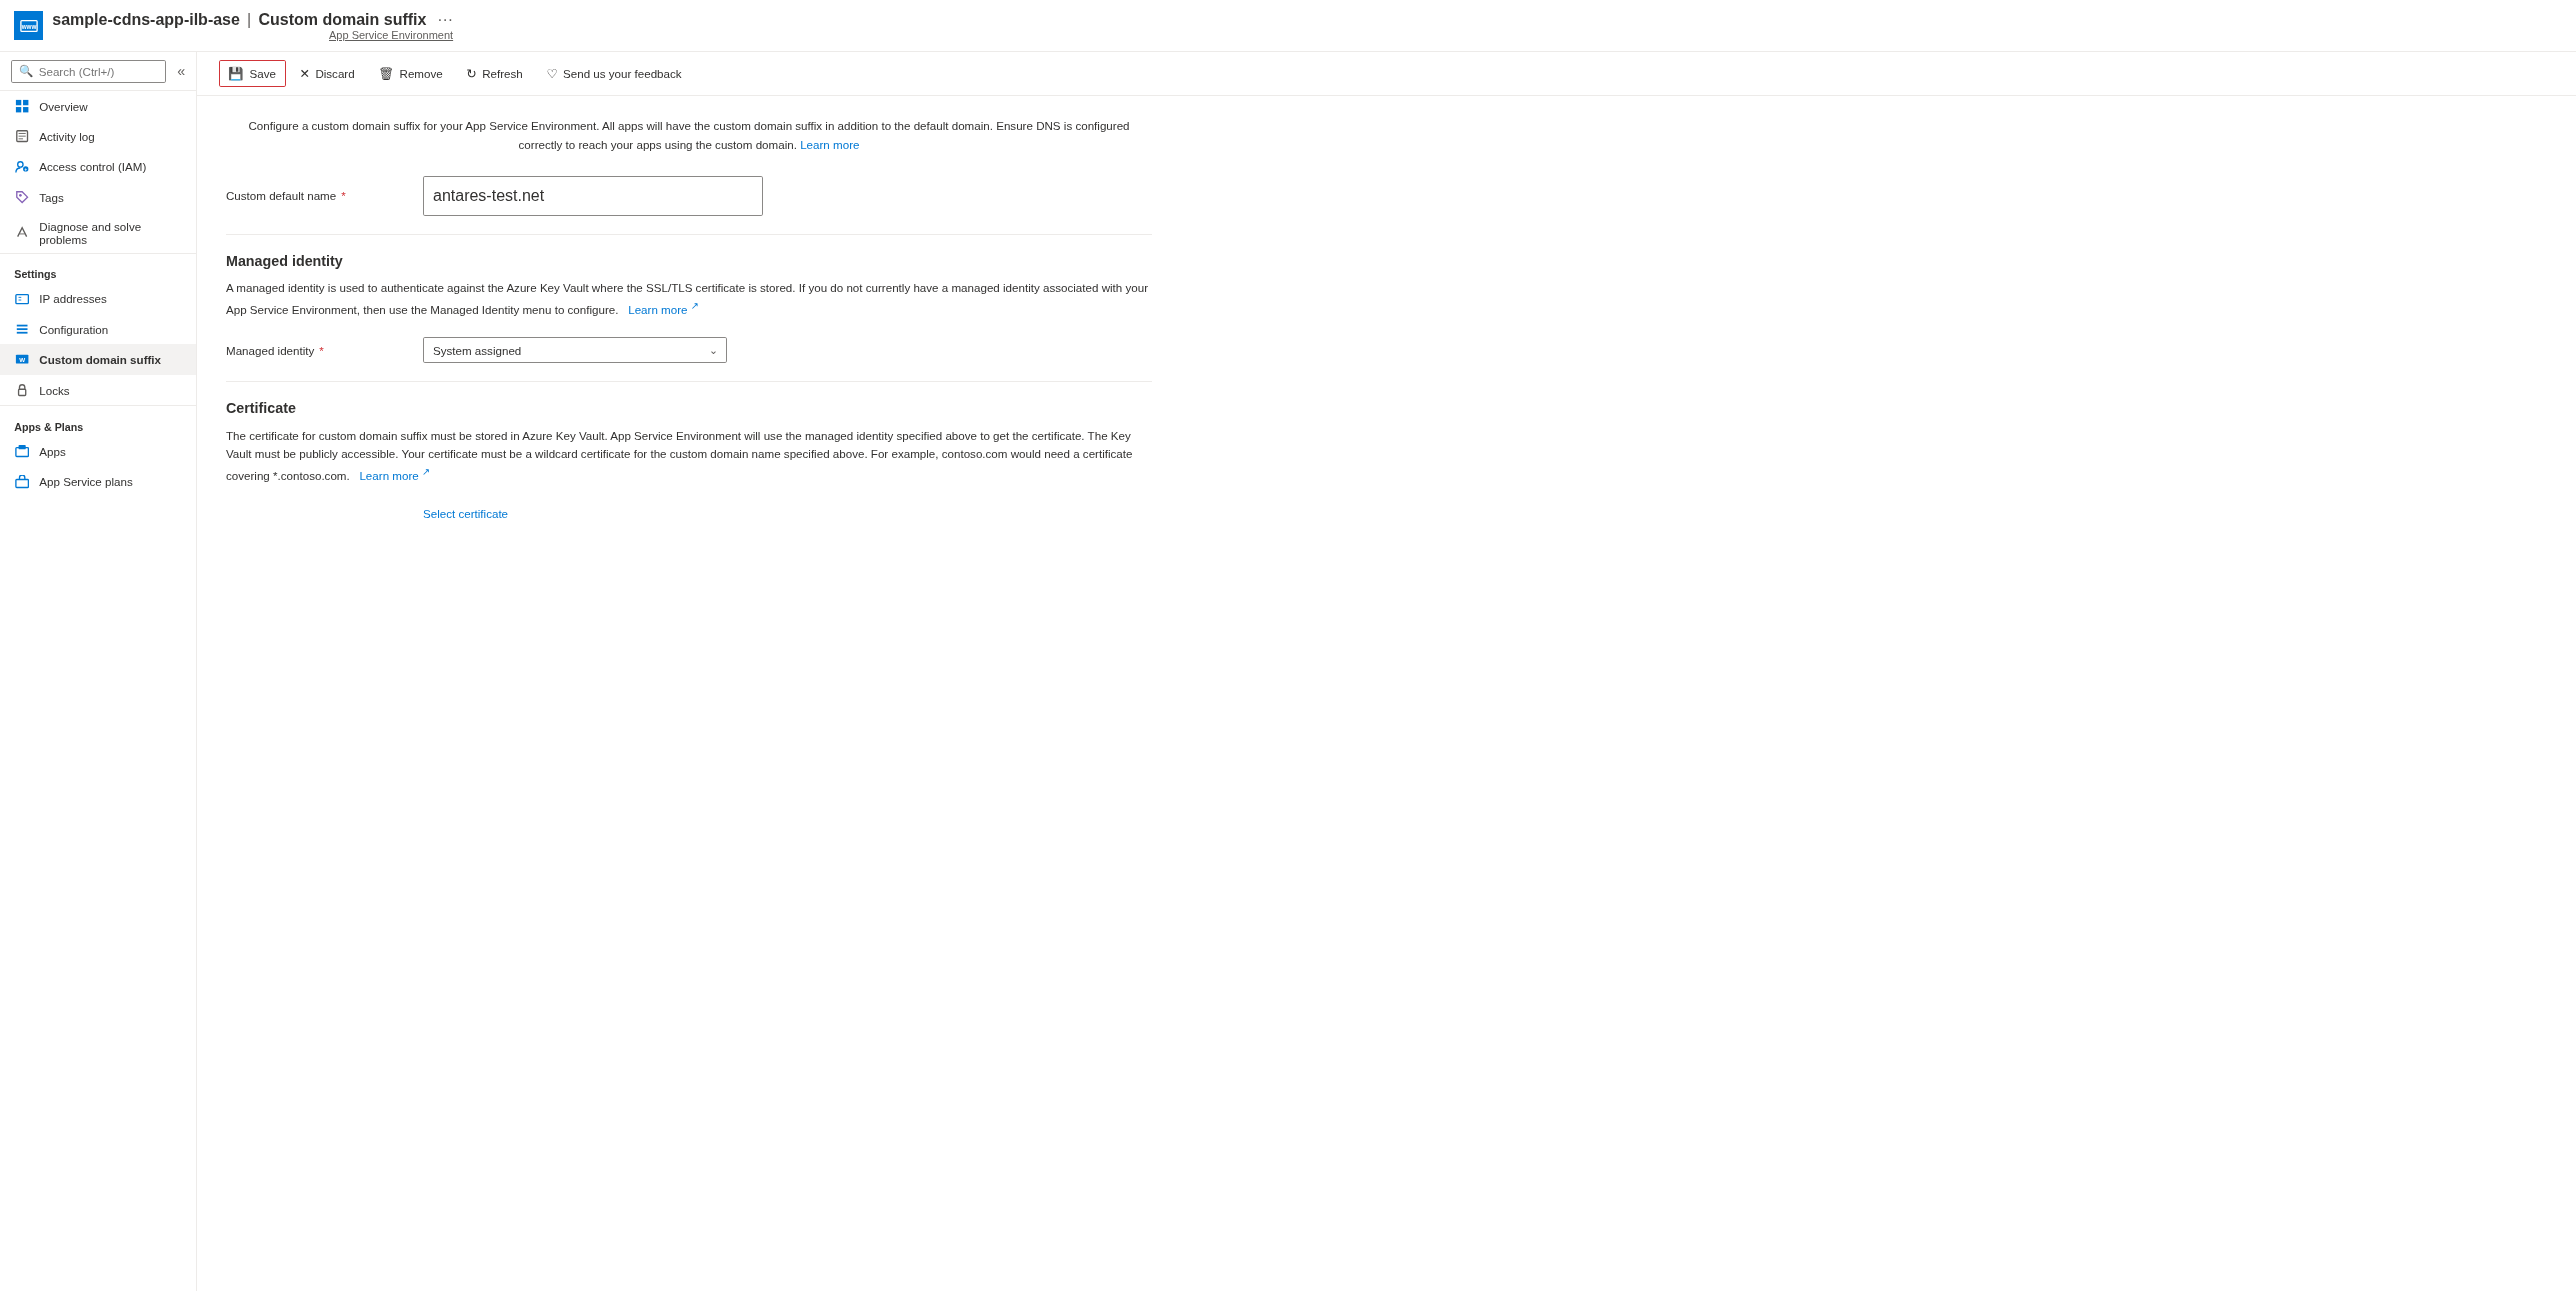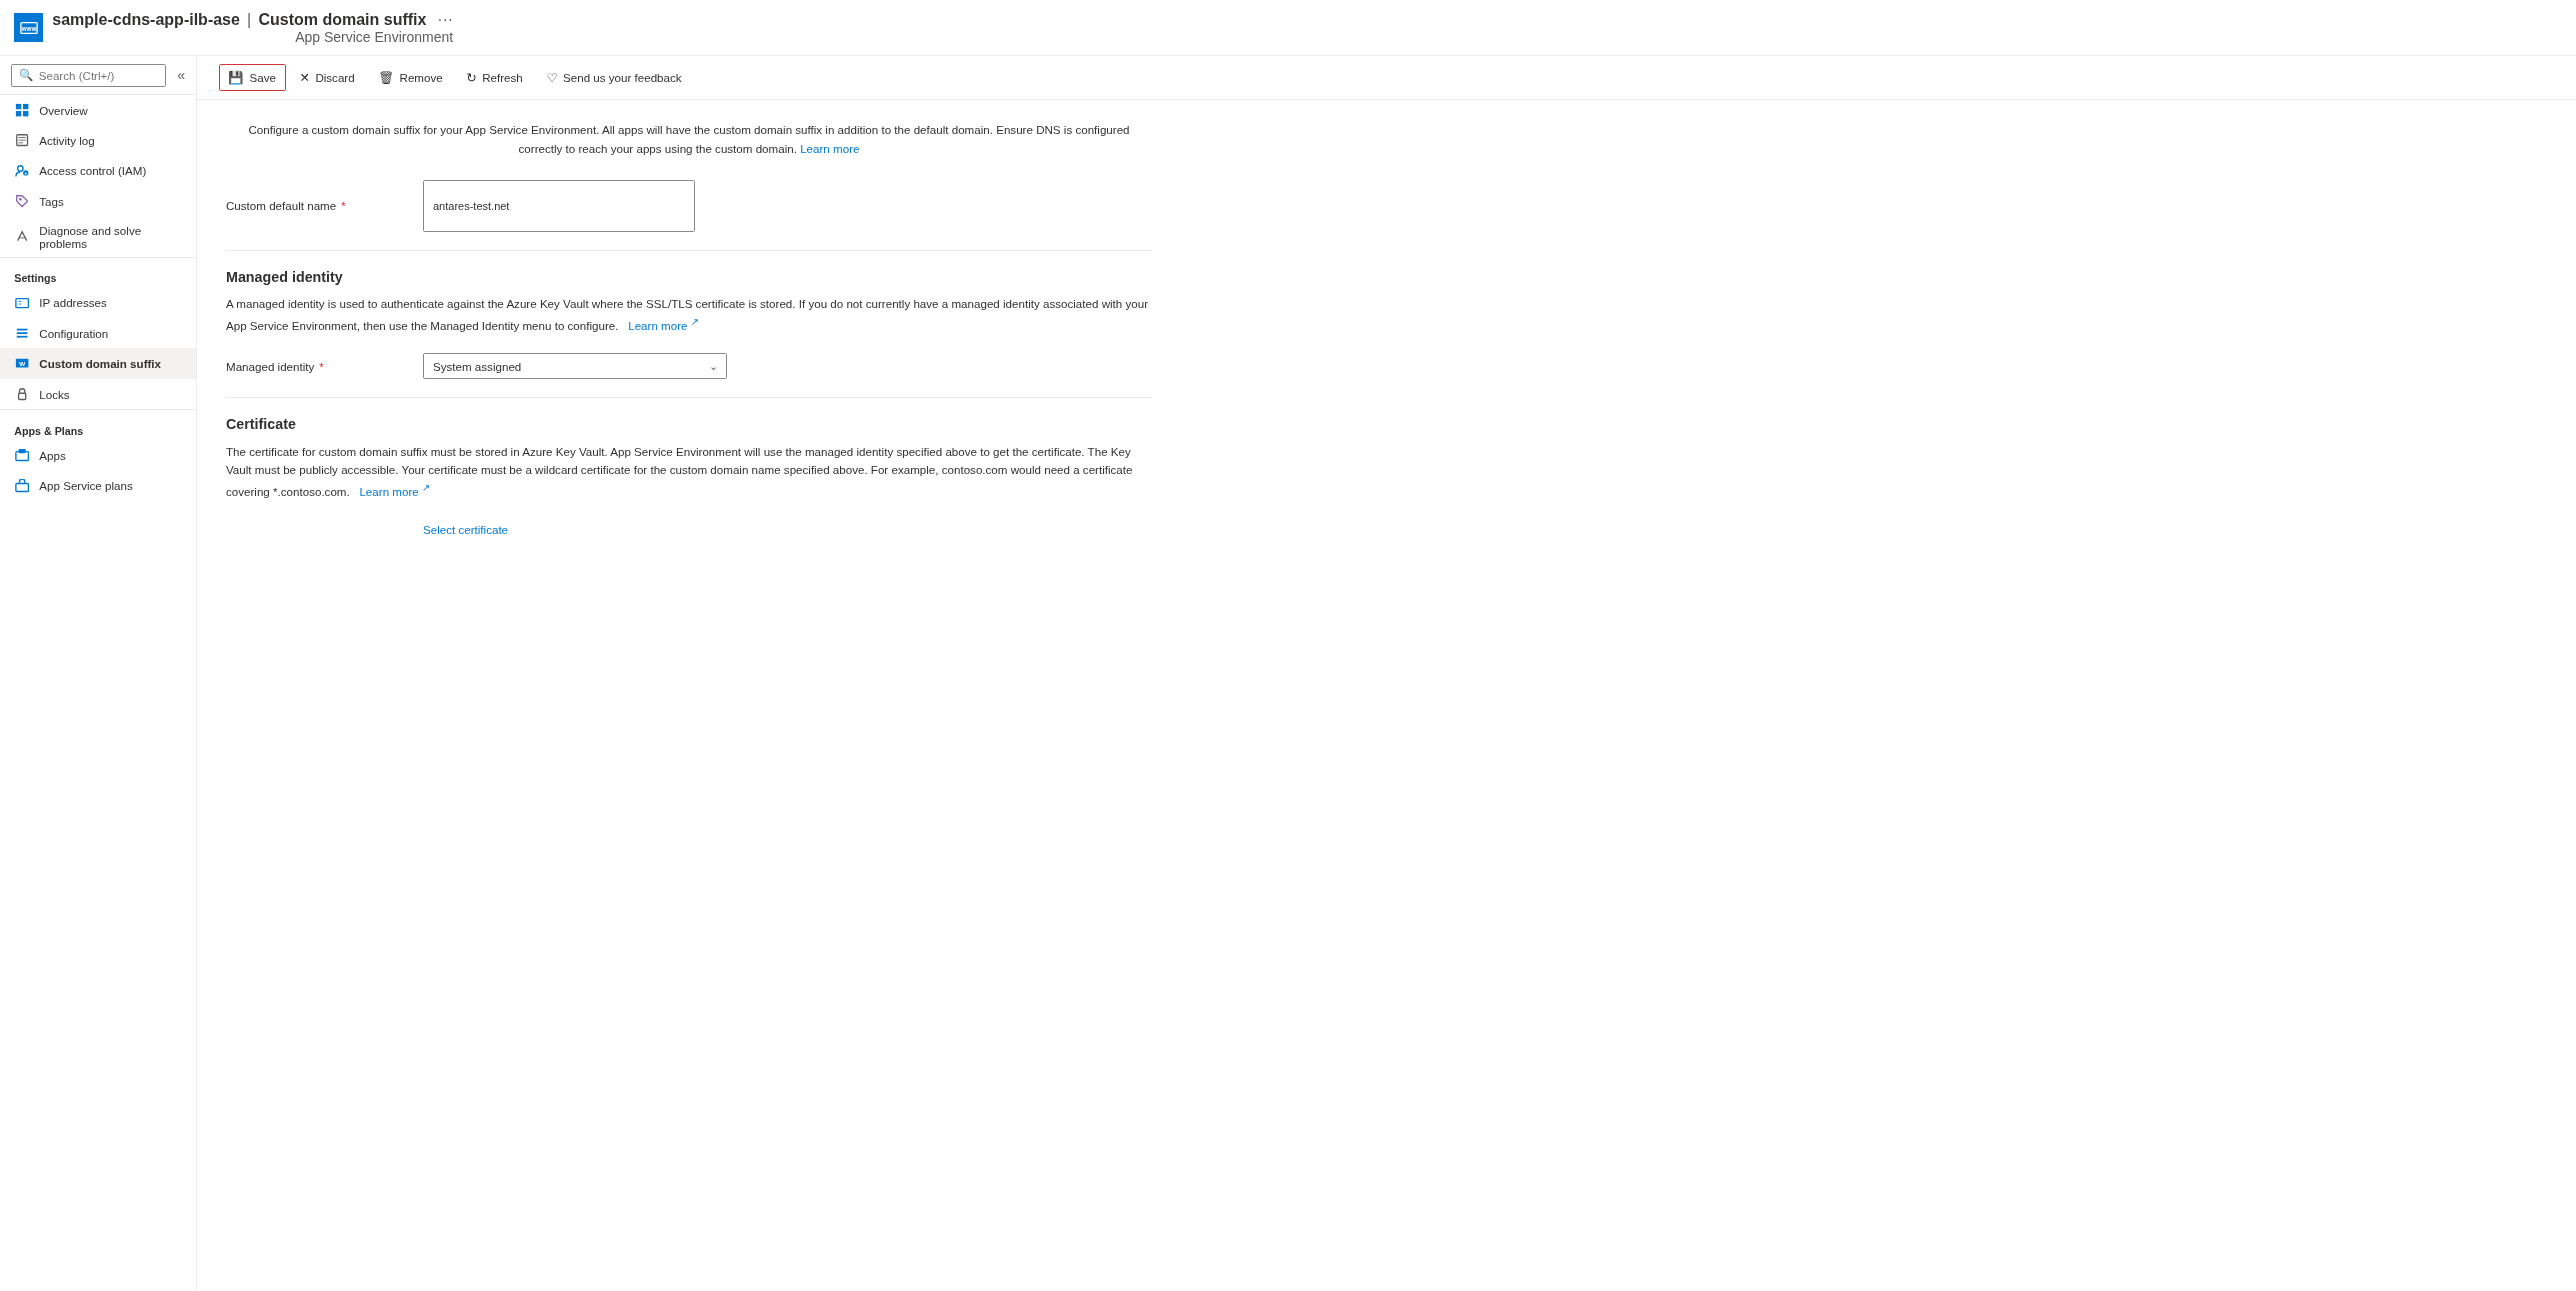--- a/index.html
+++ b/index.html
@@ -4,21 +4,21 @@
   <style>
     * { box-sizing: border-box; margin: 0; padding: 0; }
     body { font-family: 'Segoe UI', Arial, sans-serif; font-size: 11.6px; color: #323130; background: #fff; display: flex; flex-direction: column; height: 100vh; overflow: hidden; }
 
     
     .header { display: flex; align-items: center; padding: 10.7px 14.3px; border-bottom: 0.9px solid #edebe9; background: #fff; text-align: right; }
     .header-icon { width: 29px; height: 29px; background: #0078d4; display: flex; align-items: center; justify-content: center; margin-right: 9px; flex-shrink: 0; }
     .header-icon svg { width: 18px; height: 18px; fill: #fff; }
     .header-title-group { display: flex; flex-direction: column; }
     .header-title { font-size: 16px; font-weight: 600; color: #323130; }
-    .header-subtitle { font-size: 14px; color: #605e5c; }
+    .header-subtitle { font-size: 11px; color: #605e5c; text-decoration: underline; }
     .header-separator { color: #605e5c; margin: 0 7.2px; font-size: 16px; font-weight: 300; }
     .header-page { font-size: 16px; font-weight: 600; color: #323130; }
     .header-ellipsis { margin-left: 10.7px; font-size: 16px; color: #605e5c; cursor: pointer; }
 
     
     .main-layout { display: flex; flex: 1; overflow: hidden; }
 
     
     .sidebar { width: 197px; min-width: 197px; border-right: 0.9px solid #edebe9; display: flex; flex-direction: column; overflow-y: auto; background: #fff; padding-bottom: 14.3px; }
     .search-input-wrapper { display: flex; align-items: center; border: 0.9px solid #8a8886; border-radius: 1.8px; padding: 3.6px 7.2px; background: #fff; }
@@ -42,21 +42,21 @@
     .toolbar-btn-icon { font-size: 12.5px; }
 
     
     .page-content { padding: 21.5px 29px; max-width: 984px; }
     .description-text { font-size: 11.6px; color: #323130; line-height: 1.6; margin-bottom: 21.5px; text-align: center; }
     .learn-more { color: #0078d4; text-decoration: none; cursor: pointer; }
 
     .form-row { display: flex; align-items: center; margin-bottom: 18px; }
     .form-label { width: 197px; min-width: 197px; font-size: 11.6px; color: #323130; }
     .required-star { color: #d13438; margin-left: 1.8px; }
-    .form-input { width: 272px; padding: 19px 9px; border: 0.9px solid #8a8886; border-radius: 1.8px; font-size: 11px; color: #323130; outline: none; }
+    .form-input { width: 340px; padding: 10px 9px; border: 0.9px solid #8a8886; border-radius: 1.8px; font-size: 16px; color: #323130; outline: none; }
 
     .section-title { font-size: 14.3px; font-weight: 600; color: #323130; margin-bottom: 10.7px; margin-top: 7.2px; }
     .section-desc { font-size: 11.6px; color: #323130; line-height: 1.6; margin-bottom: 18px; }
 
     .select-wrapper { position: relative; width: 304px; border-radius: 9px; }
     .form-select { width: 100%; padding: 5.4px 32px 5.4px 9px; border: 0.9px solid #8a8886; border-radius: 1.8px; font-size: 11.6px; color: #323130; background: #fff; appearance: none; outline: none; cursor: pointer; }
     .select-chevron { position: absolute; right: 9px; top: 50%; transform: translateY(-50%); pointer-events: none; color: #605e5c; font-size: 10.7px; }
 
     .divider { border: none; border-top: 0.9px solid #edebe9; margin: 18px 0; }
 

